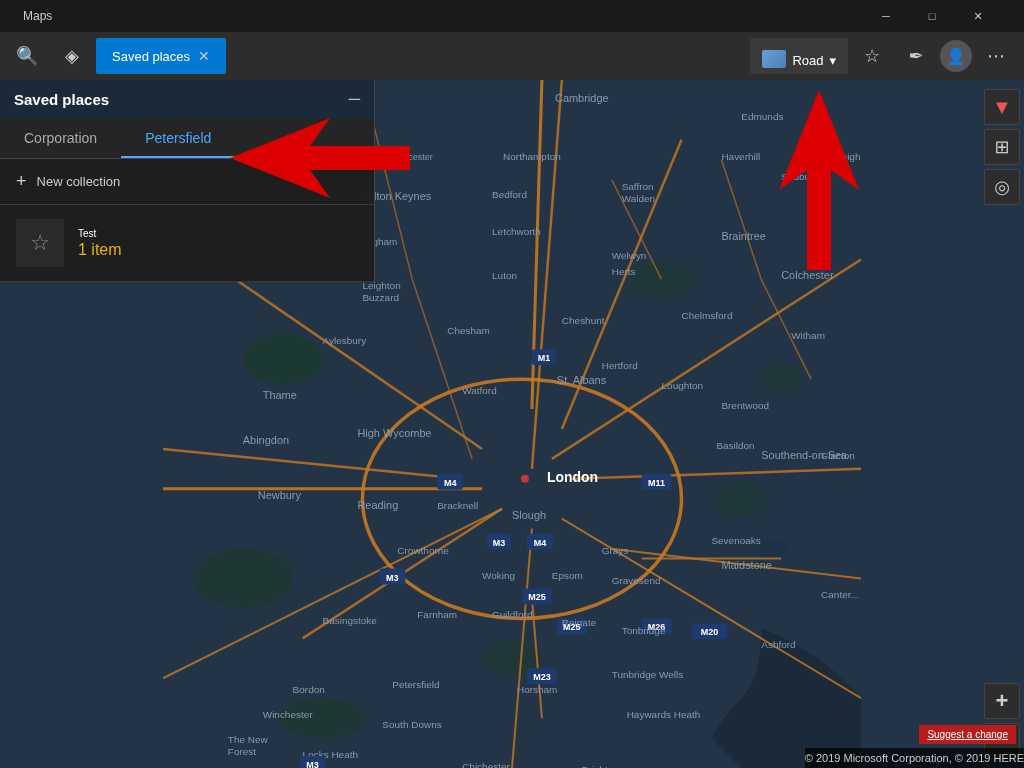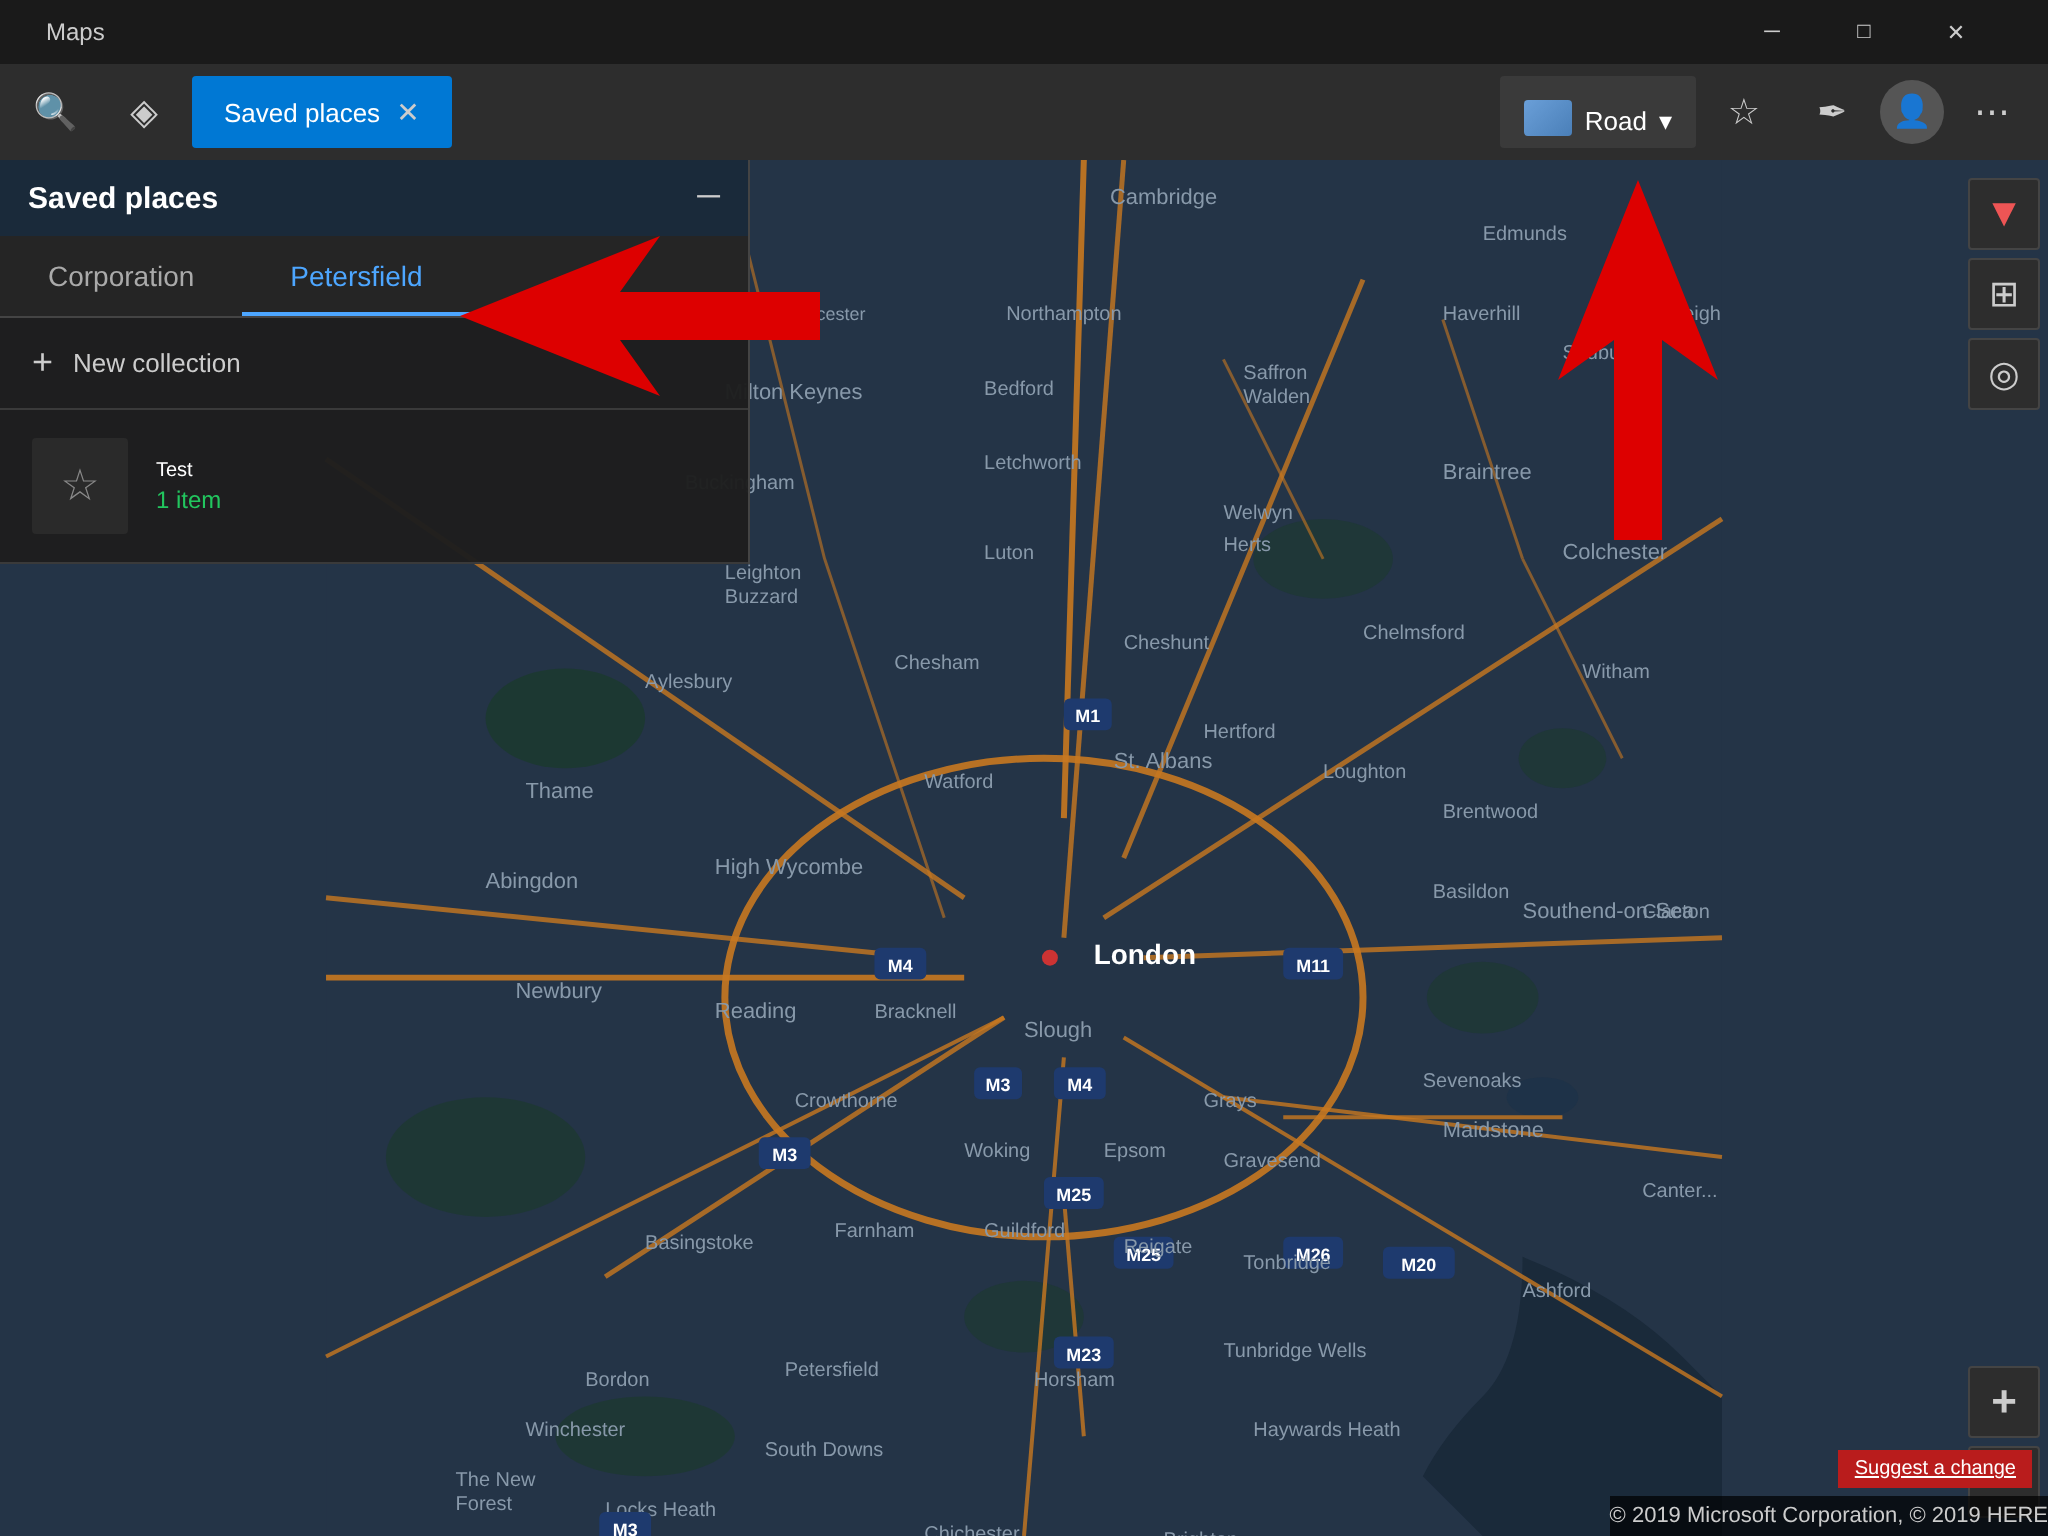--- a/index.html
+++ b/index.html
@@ -102,21 +102,21 @@
       padding: 14px 16px; cursor: pointer;
       border-bottom: 1px solid #3a3a3a;
     }
     .collection-thumb {
       width: 48px; height: 48px; background: #2a2a2a;
       border-radius: 2px; display: flex; align-items: center;
       justify-content: center; color: #888; font-size: 22px;
       flex-shrink: 0;
     }
     .collection-info .name { color: white; font-size: 10px; font-weight: 500; }
-    .collection-info .count { color: #22c55e; font-size: 12px; margin-top: 2px; text-align: center; }
+    .collection-info .count { color: #eab308; font-size: 16px; margin-top: 2px; text-align: center; }
 
     
     .arrow-left {
       position: absolute; z-index: 200;
       pointer-events: none;
     }
     .arrow-up {
       position: absolute; z-index: 200;
       pointer-events: none;
     }

